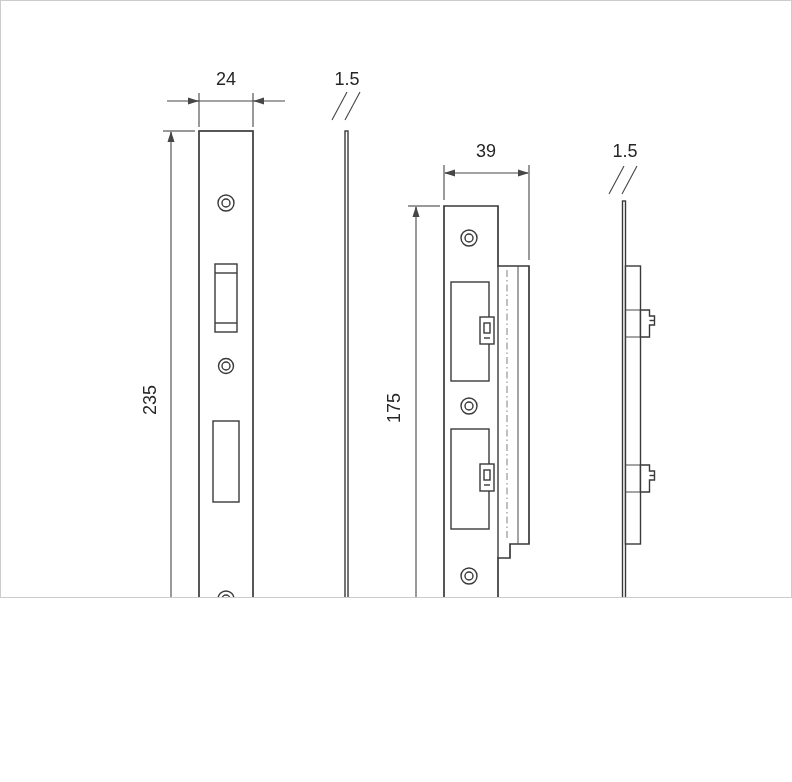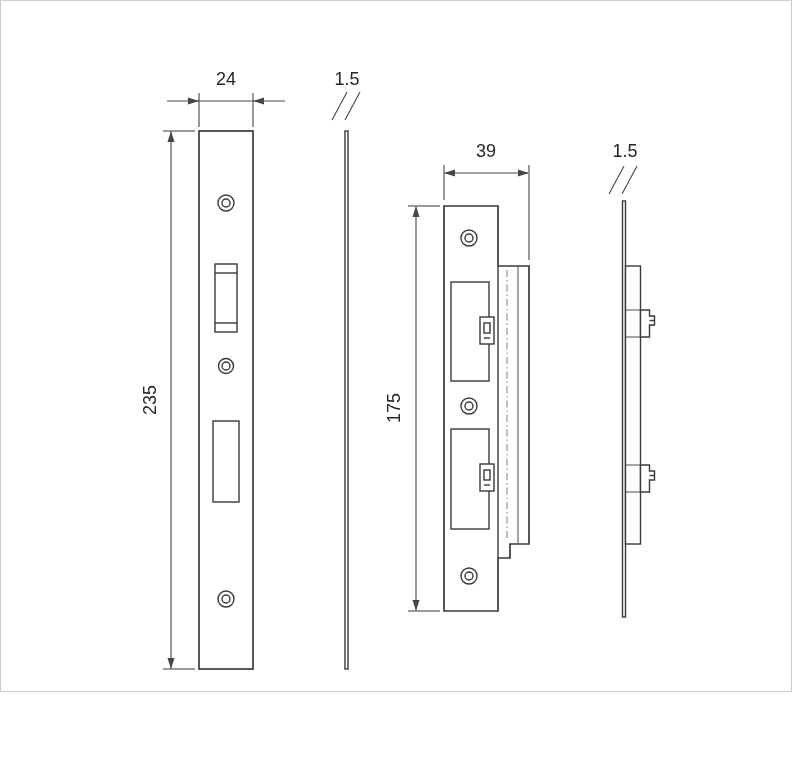--- a/index.html
+++ b/index.html
@@ -1,18 +1,18 @@
 <!DOCTYPE html>
 <html><head>
 <meta charset="utf-8">
 <style>
   html,body{margin:0;padding:0;background:#fff}
   .sheet{
     position:relative;
-    width:792px;height:692px;
+    width:792px;height:598px;
     box-sizing:border-box;
     background:#ffffff;
     border:1px solid #cccccc;
     font-family:"Liberation Sans", sans-serif;
     overflow:hidden;
   }
   svg{display:block}
   .outline{fill:#ffffff;stroke:#3a3a3a;stroke-width:1.7;stroke-linejoin:miter}
   .detail{fill:#ffffff;stroke:#3a3a3a;stroke-width:1.4}
   .detail-line{fill:none;stroke:#3a3a3a;stroke-width:1.4}

